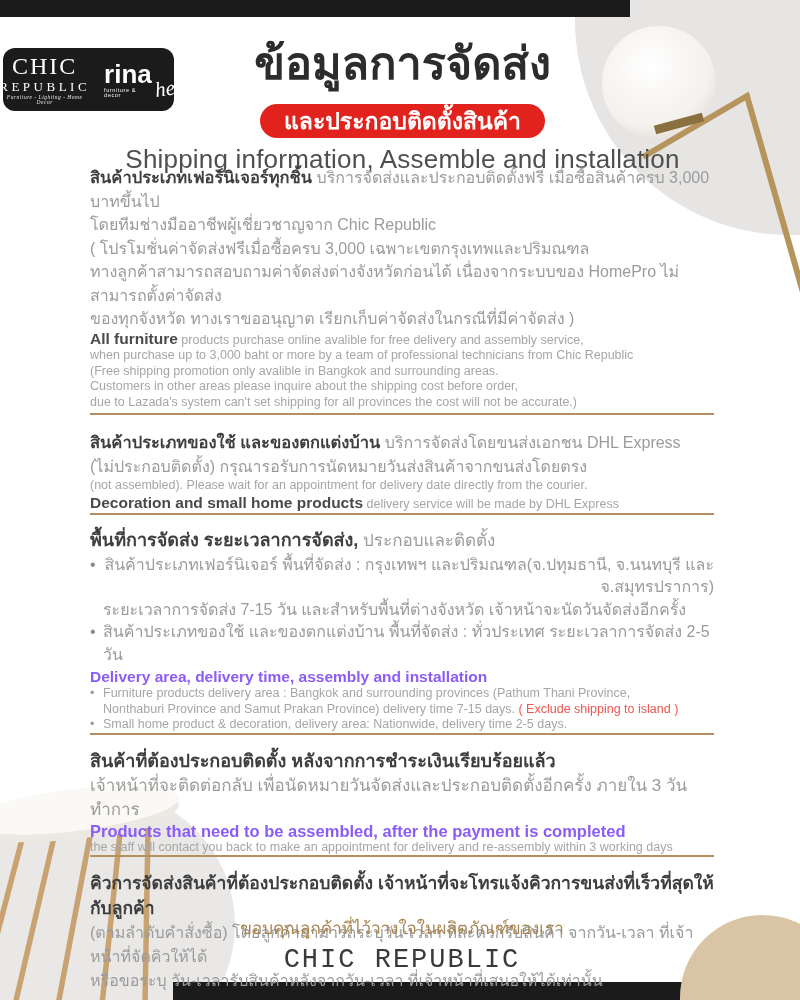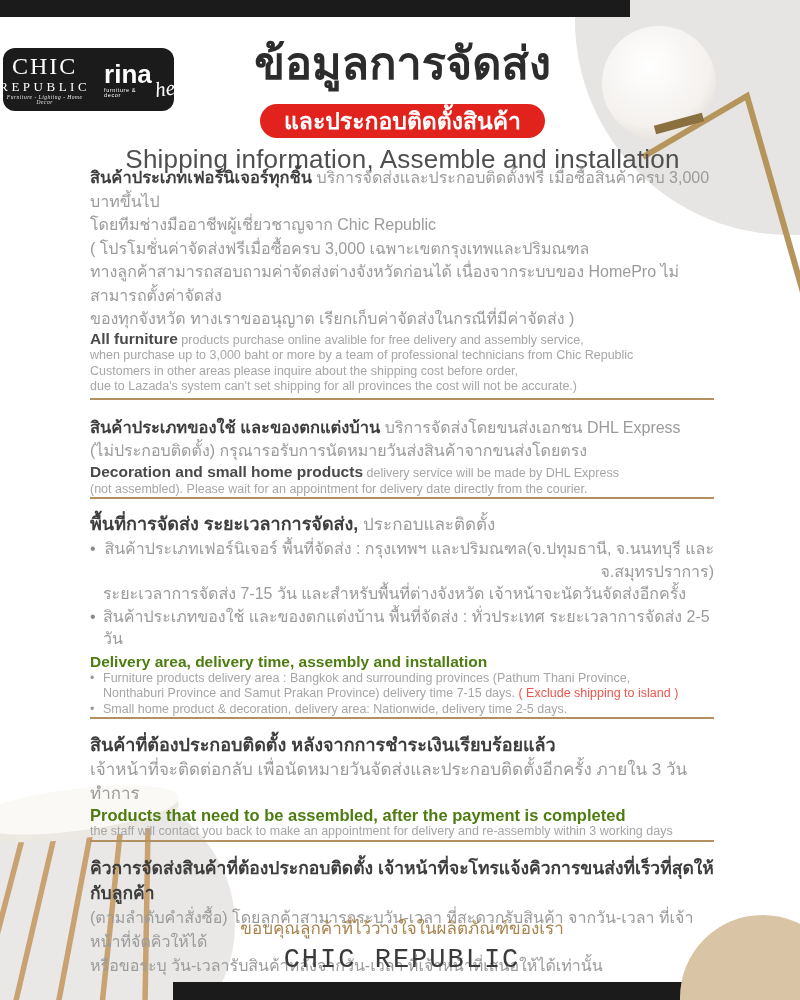--- a/index.html
+++ b/index.html
@@ -40,21 +40,21 @@
     border-radius:18px; min-width:230px;
   }
   .subtitle-en { margin-top:6px; font-size:26px; color:#4f4f4f; letter-spacing:.2px; }
   
   .content { position:absolute; left:90px; top:166px; width:624px; z-index:2; }
   .th   { font-size:16px; line-height:23.5px; color:#9b9b9b; }
   .th-b { font-weight:bold; color:#3e3e3e; font-size:16.5px; }
   .th-head { font-size:17px; line-height:26px; color:#9b9b9b; }
   .en   { font-size:12.5px; line-height:15.5px; color:#a6a6a6; }
   .en-b { font-weight:bold; color:#4a4a4a; font-size:15.5px; }
-  .en-head { font-size:15.5px; line-height:18px; font-weight:bold; color:#4d7c0f; }
+  .en-head { font-size:15.5px; line-height:18px; font-weight:bold; color:#8b5cf6; }
   .bullet { position:relative; padding-left:13px; }
   .bullet::before { content:"\2022"; position:absolute; left:0; top:0; color:#8a8a8a; }
   .bullet.en::before { color:#9a9a9a; }
   .cont { padding-left:13px; }
   .red-note { color:#ef554d; }
   .divider { border:none; border-top:2px solid #b3905f; margin:0; }
   .mt4{} .mt12{margin-top:12px;} .mt14{margin-top:14px;} .mt16{margin-top:16px;} .mt2{margin-top:2px;} .mt3{margin-top:3px;}
   
   .footer { position:absolute; left:90px; top:916px; width:624px; text-align:center; z-index:2; }
   .footer-thai { font-size:17px; line-height:26px; color:#a8854f; }
@@ -121,30 +121,31 @@
   <div class="content">
 
     <div>
       <div class="th"><span class="th-b">สินค้าประเภทเฟอร์นิเจอร์ทุกชิ้น</span><span> บริการจัดส่งและประกอบติดตั้งฟรี เมื่อซื้อสินค้าครบ 3,000 บาทขึ้นไป</span></div>
       <div class="th">โดยทีมช่างมืออาชีพผู้เชี่ยวชาญจาก Chic Republic</div>
       <div class="th">( โปรโมชั่นค่าจัดส่งฟรีเมื่อซื้อครบ 3,000 เฉพาะเขตกรุงเทพและปริมณฑล</div>
       <div class="th">ทางลูกค้าสามารถสอบถามค่าจัดส่งต่างจังหวัดก่อนได้ เนื่องจากระบบของ HomePro ไม่สามารถตั้งค่าจัดส่ง</div>
       <div class="th">ของทุกจังหวัด ทางเราขออนุญาต เรียกเก็บค่าจัดส่งในกรณีที่มีค่าจัดส่ง )</div>
       <div class="en mt4"><span class="en-b">All furniture</span><span> products purchase online avalible for free delivery and assembly service,</span></div>
       <div class="en">when purchase up to 3,000 baht or more by a team of professional technicians from Chic Republic</div>
+      <div class="en">(Free shipping promotion only avalible in Bangkok and surrounding areas.</div>
       <div class="en">Customers in other areas please inquire about the shipping cost before order,</div>
       <div class="en">due to Lazada's system can't set shipping for all provinces the cost will not be accurate.)</div>
     </div>
     <hr class="divider mt3">
 
     <div class="mt16">
       <div class="th"><span class="th-b">สินค้าประเภทของใช้ และของตกแต่งบ้าน</span><span> บริการจัดส่งโดยขนส่งเอกชน DHL Express</span></div>
       <div class="th">(ไม่ประกอบติดตั้ง) กรุณารอรับการนัดหมายวันส่งสินค้าจากขนส่งโดยตรง</div>
+      <div class="en">(not assembled). Please wait for an appointment for delivery date directly from the courier.</div>
       <div class="en mt4" style="line-height:18px;"><span class="en-b">Decoration and small home products</span><span> delivery service will be made by DHL Express</span></div>
-      <div class="en">(not assembled). Please wait for an appointment for delivery date directly from the courier.</div>
     </div>
     <hr class="divider mt4">
 
     <div class="mt12">
       <div class="th-head"><span class="th-b" style="font-size:18px;">พื้นที่การจัดส่ง ระยะเวลาการจัดส่ง,</span><span> ประกอบและติดตั้ง</span></div>
       <div class="th bullet" style="line-height:22.5px;text-align:right;">สินค้าประเภทเฟอร์นิเจอร์ พื้นที่จัดส่ง : กรุงเทพฯ และปริมณฑล(จ.ปทุมธานี, จ.นนทบุรี และ จ.สมุทรปราการ)</div>
       <div class="th cont" style="line-height:22.5px;">ระยะเวลาการจัดส่ง 7-15 วัน และสำหรับพื้นที่ต่างจังหวัด เจ้าหน้าจะนัดวันจัดส่งอีกครั้ง</div>
       <div class="th bullet" style="line-height:22.5px;">สินค้าประเภทของใช้ และของตกแต่งบ้าน พื้นที่จัดส่ง : ทั่วประเทศ ระยะเวลาการจัดส่ง 2-5 วัน</div>
       <div class="en-head mt2">Delivery area, delivery time, assembly and installation</div>
       <div class="en bullet en">Furniture products delivery area : Bangkok and surrounding provinces (Pathum Thani Province,</div>

